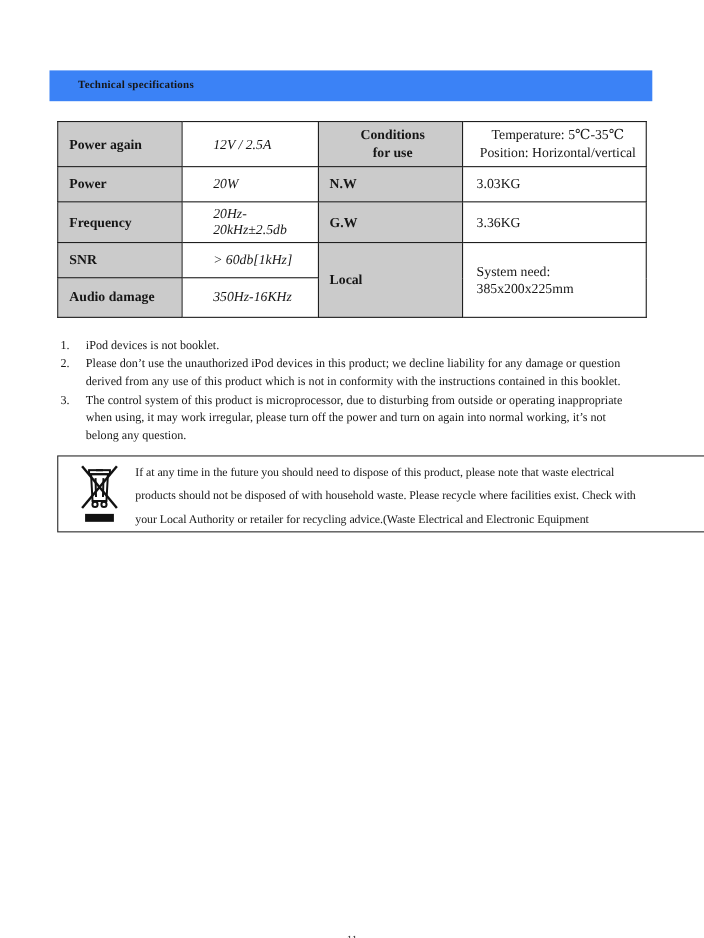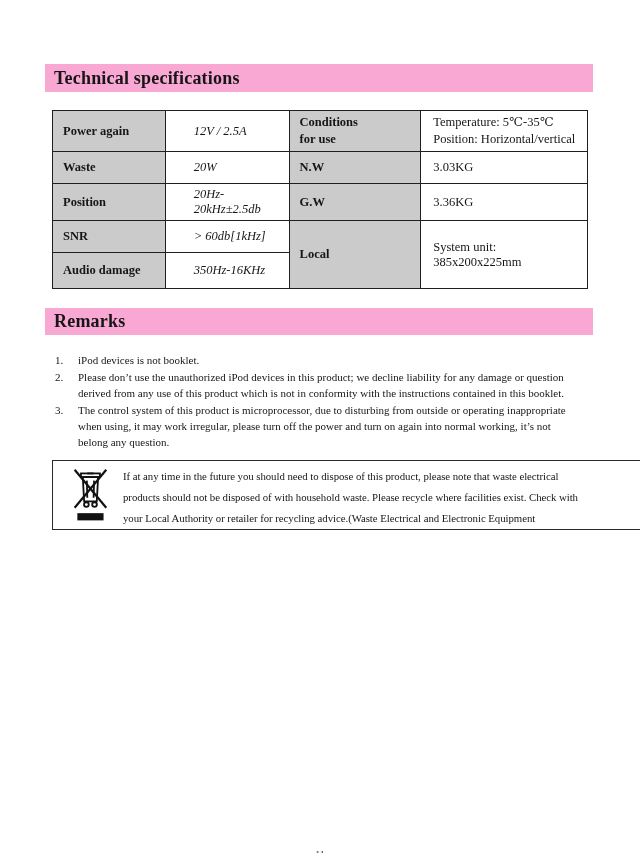--- a/index.html
+++ b/index.html
@@ -8,25 +8,25 @@
     background: #ffffff;
     font-family: "Liberation Serif", "DejaVu Serif", serif;
     color: #161616;
     overflow: hidden;
   }
   .page { position: relative; width: 640px; height: 853px; }
 
   .section-bar {
     margin: 0 47px 0 45px;
     height: 28px;
-    background: #f9a8d4;
-    font-size: 18px;
+    background: #3b82f6;
+    font-size: 10px;
     font-weight: bold;
     line-height: 28px;
-    padding-left: 9px;
+    padding-left: 26px;
     letter-spacing: 0.2px;
   }
   .bar-tech { margin-top: 64px; }
   .bar-remarks { margin-top: 19px; height: 27px; line-height: 27px; }
 
   table.spec {
     margin: 18px 0 0 52px;
     width: 536px;
     border-collapse: collapse;
   }
@@ -40,21 +40,21 @@
   table.spec td.lbl {
     background: #cbcbcb;
     font-weight: bold;
     width: 113px;
   }
   table.spec td.val { background: #ffffff; }
   table.spec td.c2 { width: 124px; padding-left: 28px; font-style: italic; }
   table.spec td.c3 { width: 132px; }
   table.spec td.c4 { width: 167px; padding-left: 12px; margin-left: 39px; }
   table.spec tr.last td { height: 36px; }
-  .pre { white-space: pre-line; line-height: 17px; }
+  .pre { white-space: pre-line; line-height: 17px; text-align: center; }
 
   ol.remarks-list {
     list-style: none;
     margin: 17px 50px 0 55px;
     font-size: 11px;
     line-height: 16px;
   }
   ol.remarks-list li {
     display: flex;
     margin-bottom: 1px;
@@ -105,45 +105,44 @@
     <tbody>
         <tr>
       <td class="lbl c1">Power again</td>
       <td class="val c2">12V / 2.5A</td>
       <td class="lbl c3 pre">Conditions
 for use</td>
       <td class="val c4 pre">Temperature: 5℃-35℃
 Position: Horizontal/vertical</td>
     </tr>
     <tr>
-      <td class="lbl c1">Waste</td>
+      <td class="lbl c1">Power</td>
       <td class="val c2">20W</td>
       <td class="lbl c3">N.W</td>
       <td class="val c4">3.03KG</td>
     </tr>
     <tr>
-      <td class="lbl c1">Position</td>
+      <td class="lbl c1">Frequency</td>
       <td class="val c2">20Hz-20kHz±2.5db</td>
       <td class="lbl c3">G.W</td>
       <td class="val c4">3.36KG</td>
     </tr>
     <tr>
       <td class="lbl c1">SNR</td>
       <td class="val c2">&gt; 60db[1kHz]</td>
       <td class="lbl c3" rowspan="2">Local</td>
-      <td class="val c4" rowspan="2">System unit: 385x200x225mm</td>
+      <td class="val c4" rowspan="2">System need: 385x200x225mm</td>
     </tr>
     <tr class="last">
       <td class="lbl c1">Audio damage</td>
       <td class="val c2">350Hz-16KHz</td>
     </tr>
   </tbody>
     </table>
 
-  <div class="section-bar bar-remarks">Remarks</div>
 
   <ol class="remarks-list">
     <li>
       <span class="num">1.</span>
       <span class="txt">iPod devices is not booklet.</span>
     </li>
     <li>
       <span class="num">2.</span>
       <span class="txt">Please don’t use the unauthorized iPod devices in this product; we decline liability for any damage or question derived from any use of this product which is not in conformity with the instructions contained in this booklet.</span>
     </li>

